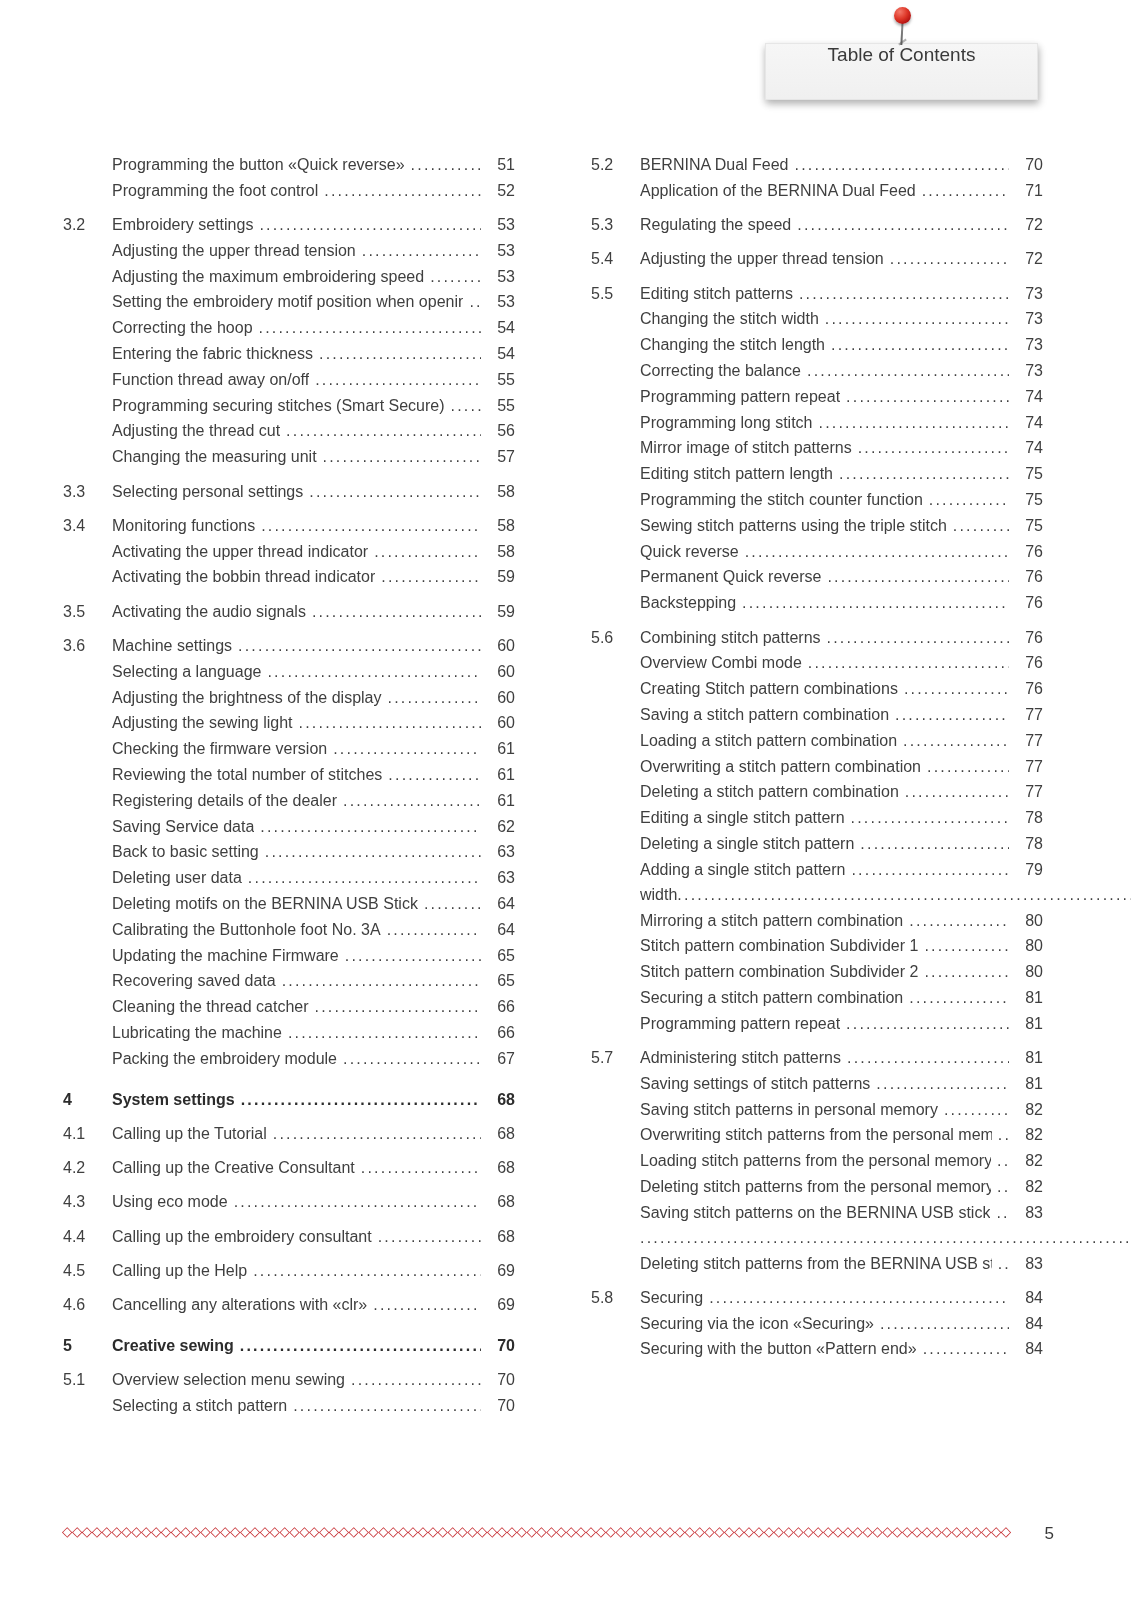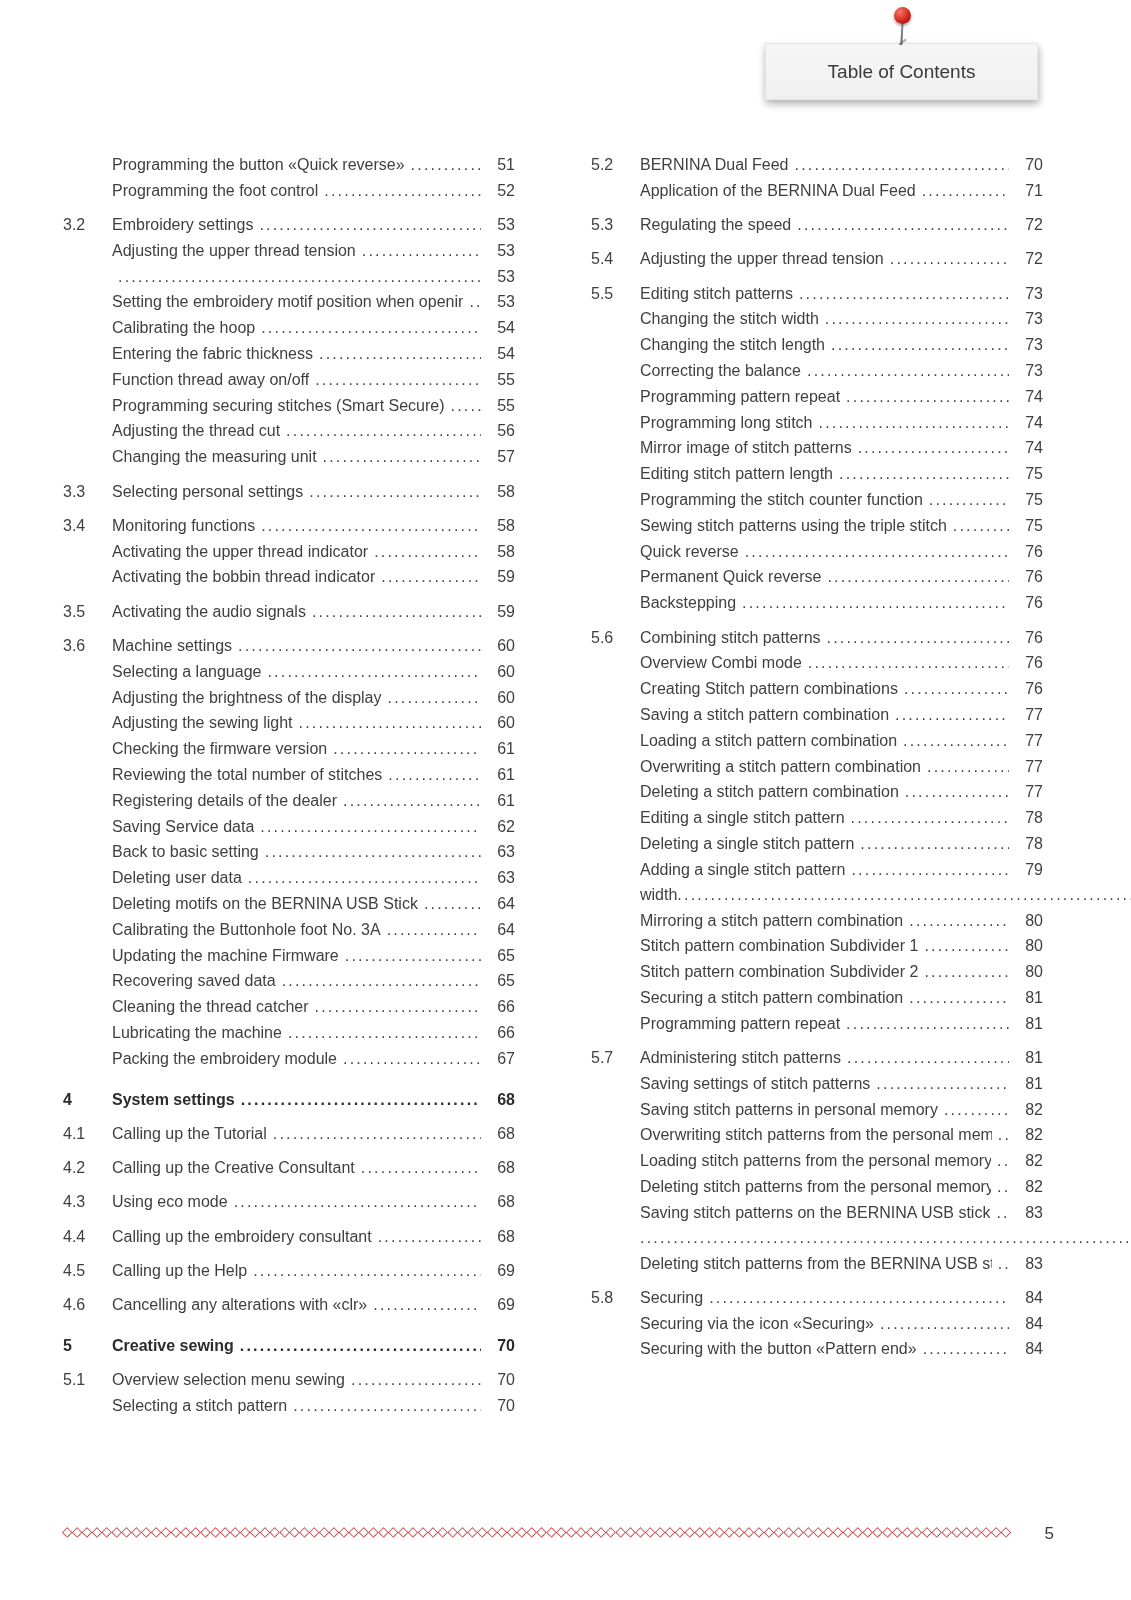--- a/index.html
+++ b/index.html
@@ -12,21 +12,21 @@
     overflow:hidden;
   }
 
   
   .tab-card{
     position:absolute;left:765px;top:43px;
     width:273px;height:57px;
     background:linear-gradient(#f6f6f6,#f0f0f0);
     border:1px solid #e6e6e6;
     box-shadow:0 3px 7px rgba(0,0,0,0.22), 2px 5px 8px rgba(0,0,0,0.12);
-    display:flex;align-items:center;justify-content:center;
+    display:flex;align-items:flex-start;justify-content:center;
     font-size:19px;color:#3a3a3a;
     box-sizing:border-box;
   }
   .pin{position:absolute;left:50%;top:-37px;width:0;height:0;}
   .pin .needle{
     position:absolute;left:-1px;top:13px;width:2px;height:25px;
     background:linear-gradient(#9a9a9a,#5f5f5f);
     transform:rotate(3deg);
   }
   .pin .needle-shadow{
@@ -107,32 +107,33 @@
         <span class="pagecol">53</span>
       </div>
       <div class="row sub">
         <span class="num"></span>
         <span class="title">Adjusting the upper thread tension</span>
         <span class="dots"></span>
         <span class="pagecol">53</span>
       </div>
       <div class="row sub">
         <span class="num"></span>
+        <span class="title">Adjusting the maximum embroidering speed</span>
         <span class="dots"></span>
         <span class="pagecol">53</span>
       </div>
       <div class="row sub">
         <span class="num"></span>
         <span class="title">Setting the embroidery motif position when opening</span>
         <span class="dots"></span>
         <span class="pagecol">53</span>
       </div>
       <div class="row sub">
         <span class="num"></span>
-        <span class="title">Calibrating the hoop</span>
+        <span class="title">Correcting the hoop</span>
         <span class="dots"></span>
         <span class="pagecol">54</span>
       </div>
       <div class="row sub">
         <span class="num"></span>
         <span class="title">Entering the fabric thickness</span>
         <span class="dots"></span>
         <span class="pagecol">54</span>
       </div>
       <div class="row sub">

